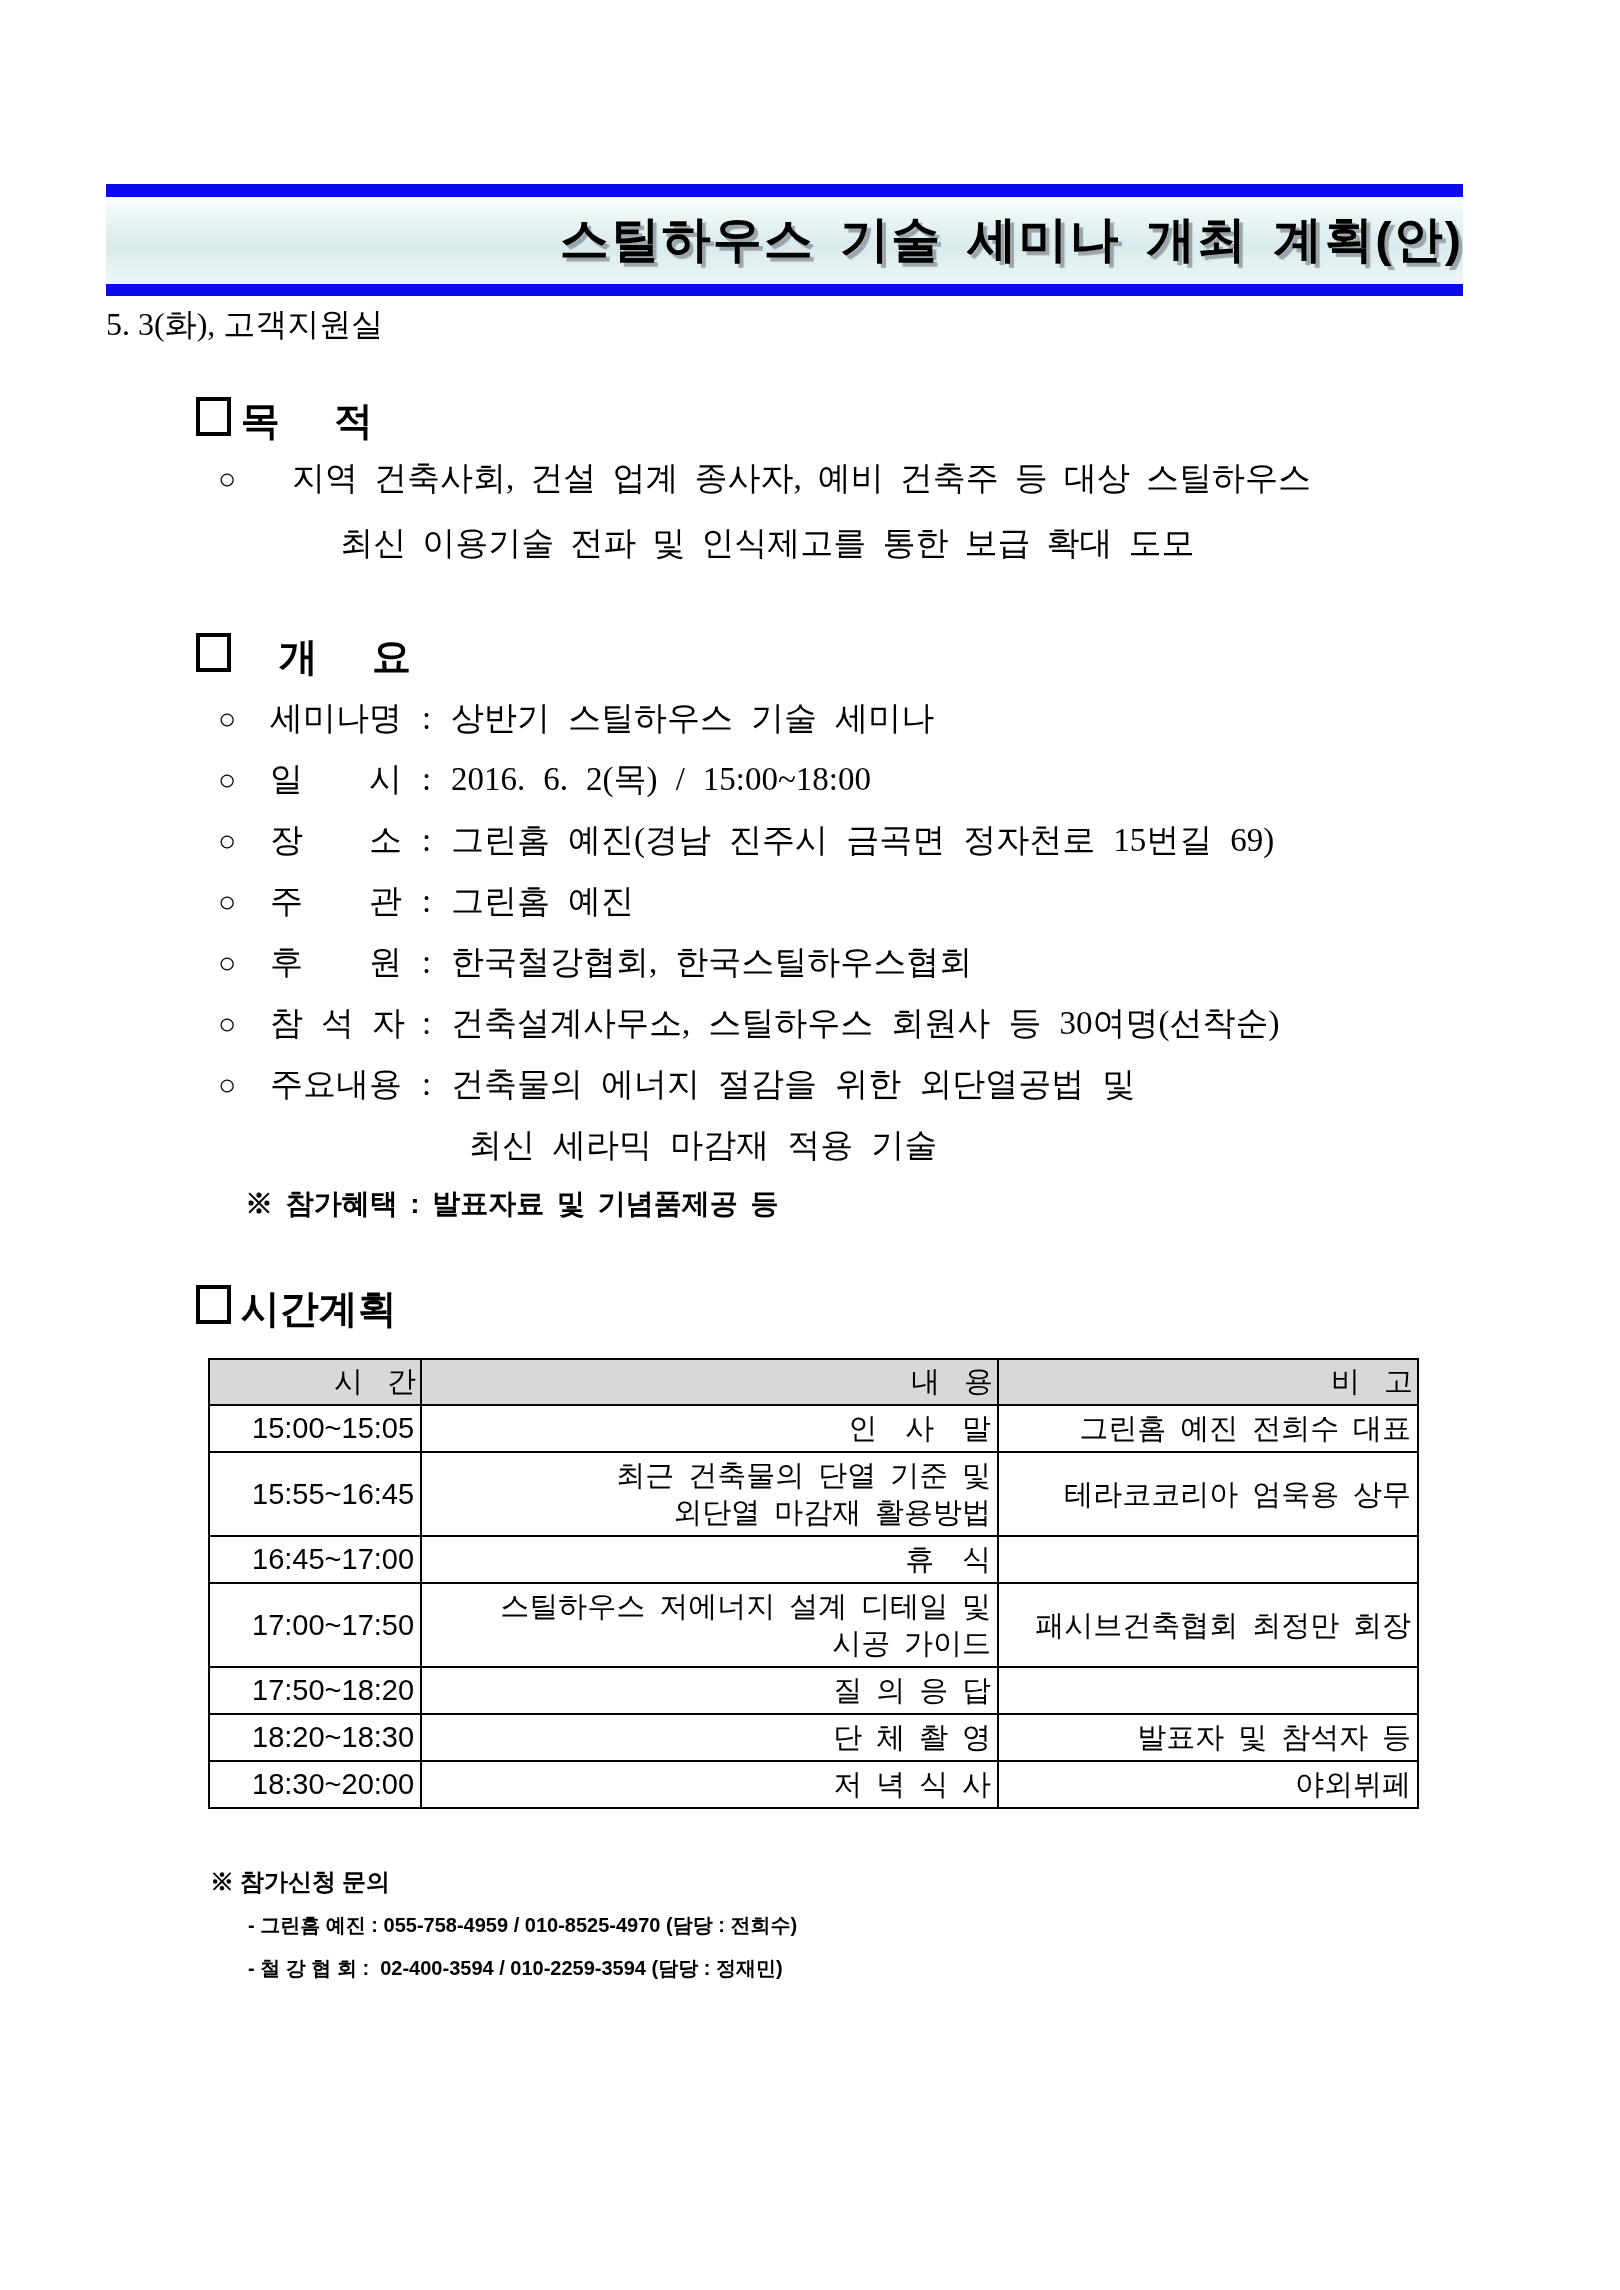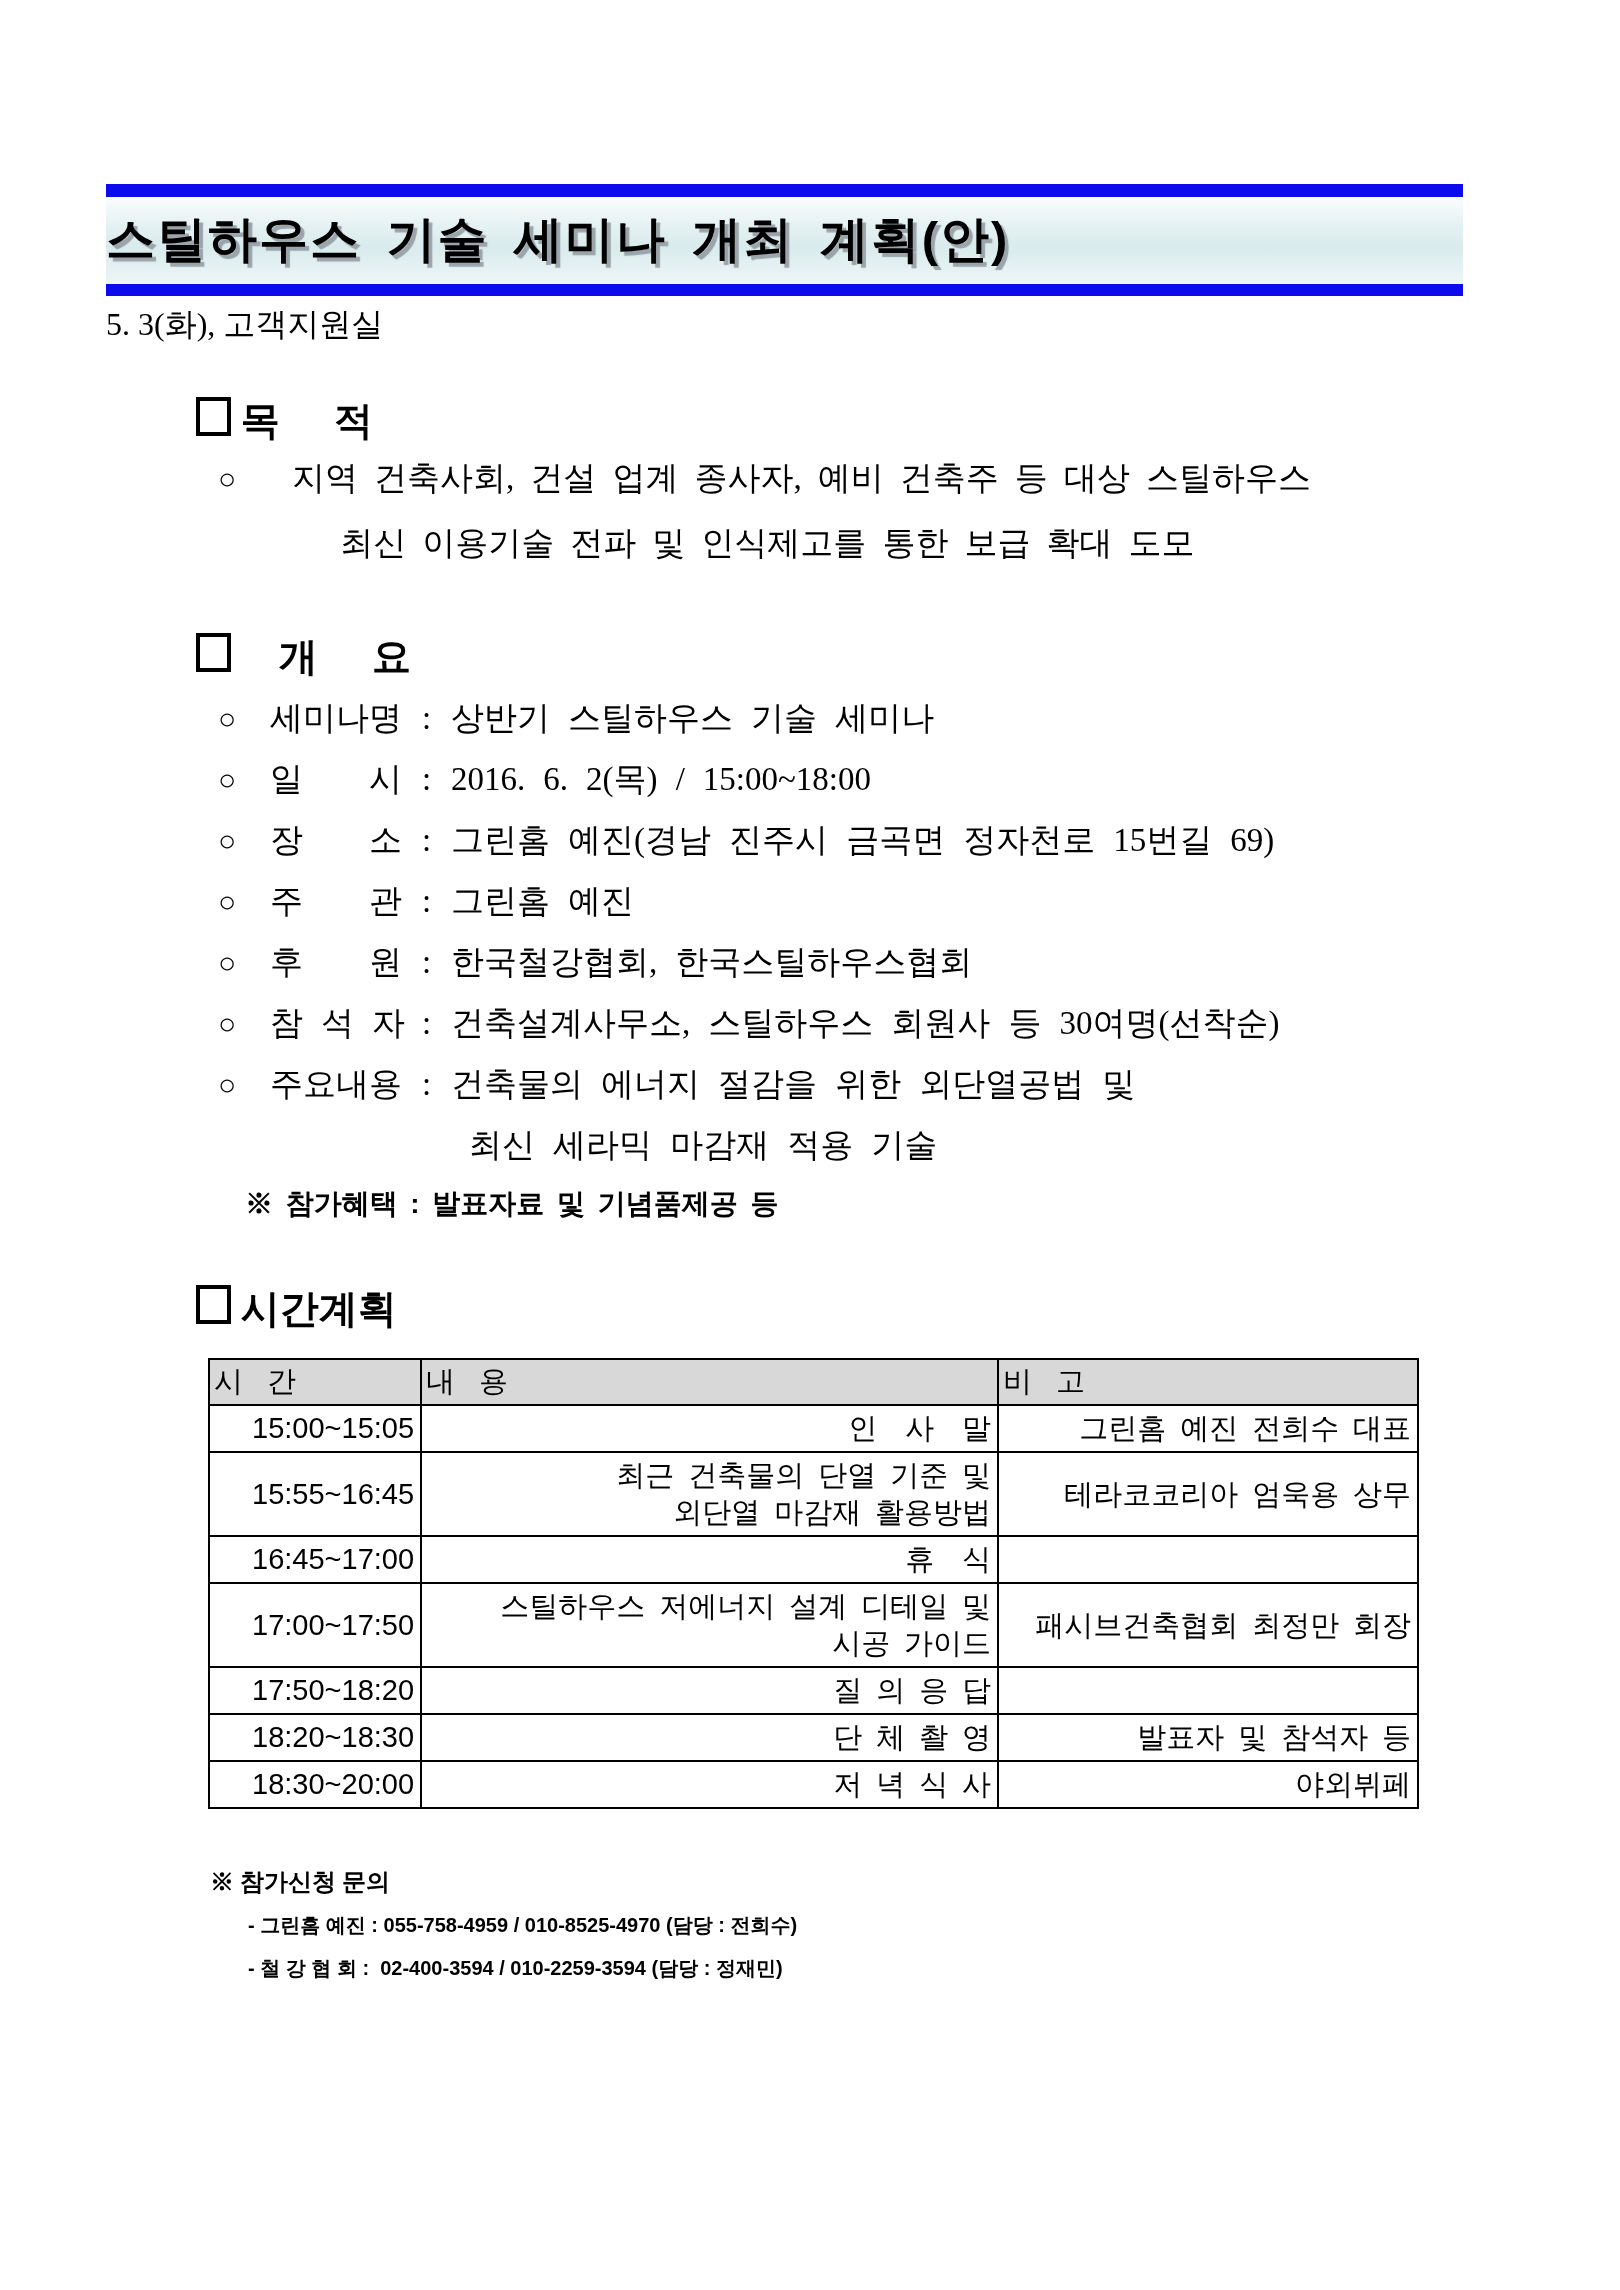--- a/index.html
+++ b/index.html
@@ -7,21 +7,21 @@
     --table_header_bg:#d8d8d8;
     --title_shadow:#9aa4aa;
   }
   *{box-sizing:border-box;}
   body{margin:0;background:#fff;}
   .page{position:relative;width:1620px;height:2291px;background:#ffffff;color:#000;overflow:hidden;}
 
   
   .banner{margin:184px 157px 0 106px;}
   .bar{height:12.7px;background:var(--bar_blue,#0b0bee);}
-  .banner-body{height:87px;display:flex;align-items:center;justify-content:flex-start;
+  .banner-body{height:87px;display:flex;align-items:center;justify-content:flex-end;
     background:linear-gradient(180deg,#fbfdfd 0%,#e6f2f3 30%,#d9ebed 58%,#eef6f6 100%);}
   .title{font-family:"Liberation Sans",sans-serif;font-weight:bold;font-size:49px;
     letter-spacing:2px;word-spacing:9.8px;text-shadow:3.9px 3.9px 1px var(--title_shadow,#9aa4aa);white-space:pre;}
 
   .dateline{margin:5.9px 157px 0 106px;text-align:left;padding-right:32px;
     font-family:"Liberation Serif",serif;font-size:32px;line-height:45px;white-space:pre;}
 
   
   .sec-h{display:flex;align-items:flex-start;margin-left:196px;
     font-family:"Liberation Sans",sans-serif;font-weight:bold;font-size:39px;line-height:47px;white-space:pre;}
@@ -41,21 +41,21 @@
   .purpose .obullet{width:74px;}
   .items{margin-top:7.8px;}
 
   .note1{margin:7.8px 0 0 245px;font-family:"Liberation Sans",sans-serif;font-weight:bold;
     font-size:28px;line-height:39px;word-spacing:4.9px;white-space:pre;}
 
   
   table.schedule{margin:26.5px 0 0 208px;border-collapse:collapse;width:1211px;table-layout:fixed;
     border:2.9px solid #000;font-family:"Liberation Sans",sans-serif;font-size:29px;}
   .schedule th{background:var(--table_header_bg,#d8d8d8);border:2px solid #000;height:43px;
-    font-weight:normal;text-align:left;white-space:pre;padding:2px 3.9px;}
+    font-weight:normal;text-align:right;white-space:pre;padding:2px 3.9px;}
   .schedule td{border:2px solid #000;height:47px;text-align:right;vertical-align:middle;
     white-space:pre-wrap;line-height:37px;padding:3.9px 5.9px;word-spacing:5.9px;}
 
   
   .f-title{margin:52px 0 0 210px;font-family:Liberation Serif, serif;font-weight:bold;
     font-size:24px;line-height:43px;white-space:pre;}
   .f-line{margin-left:248px;font-family:Liberation Sans, sans-serif;font-weight:bold;
     font-size:20px;line-height:43px;white-space:pre;}
 </style>
 </head>

